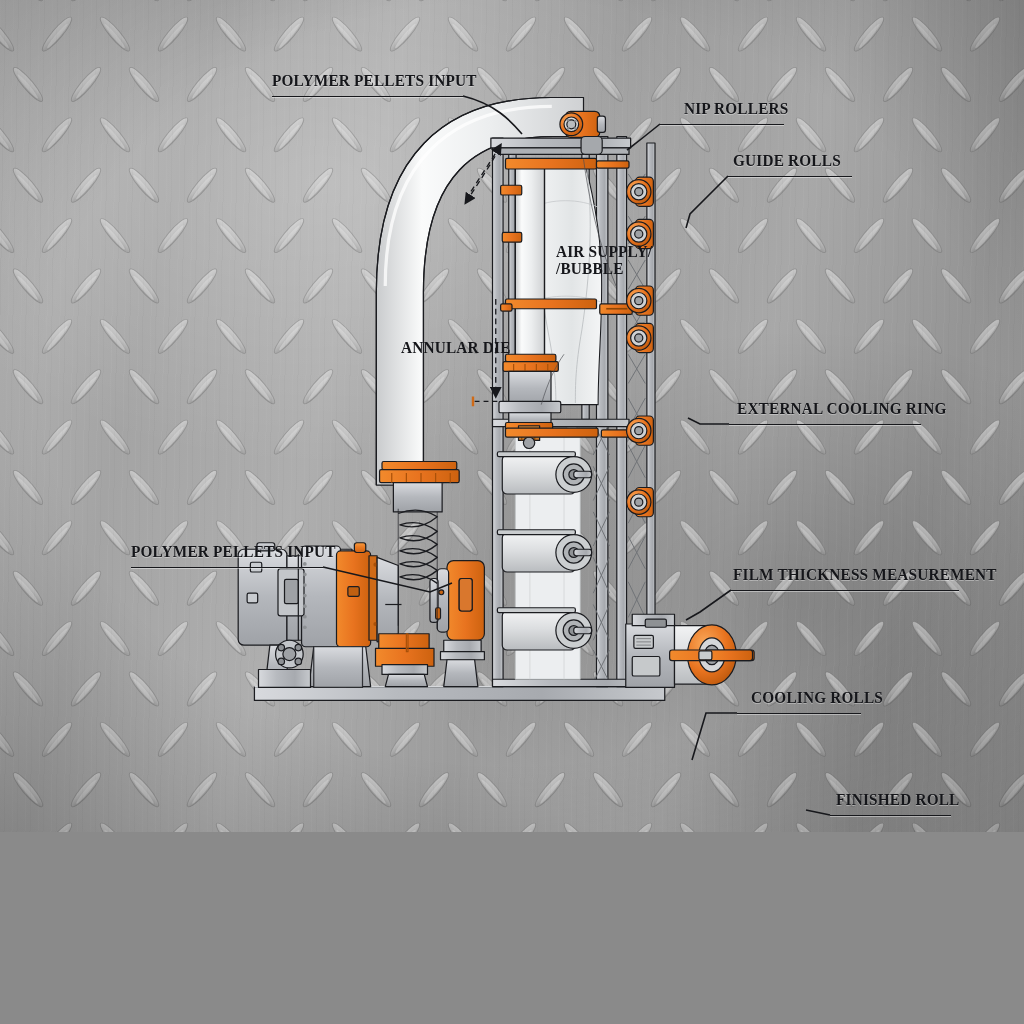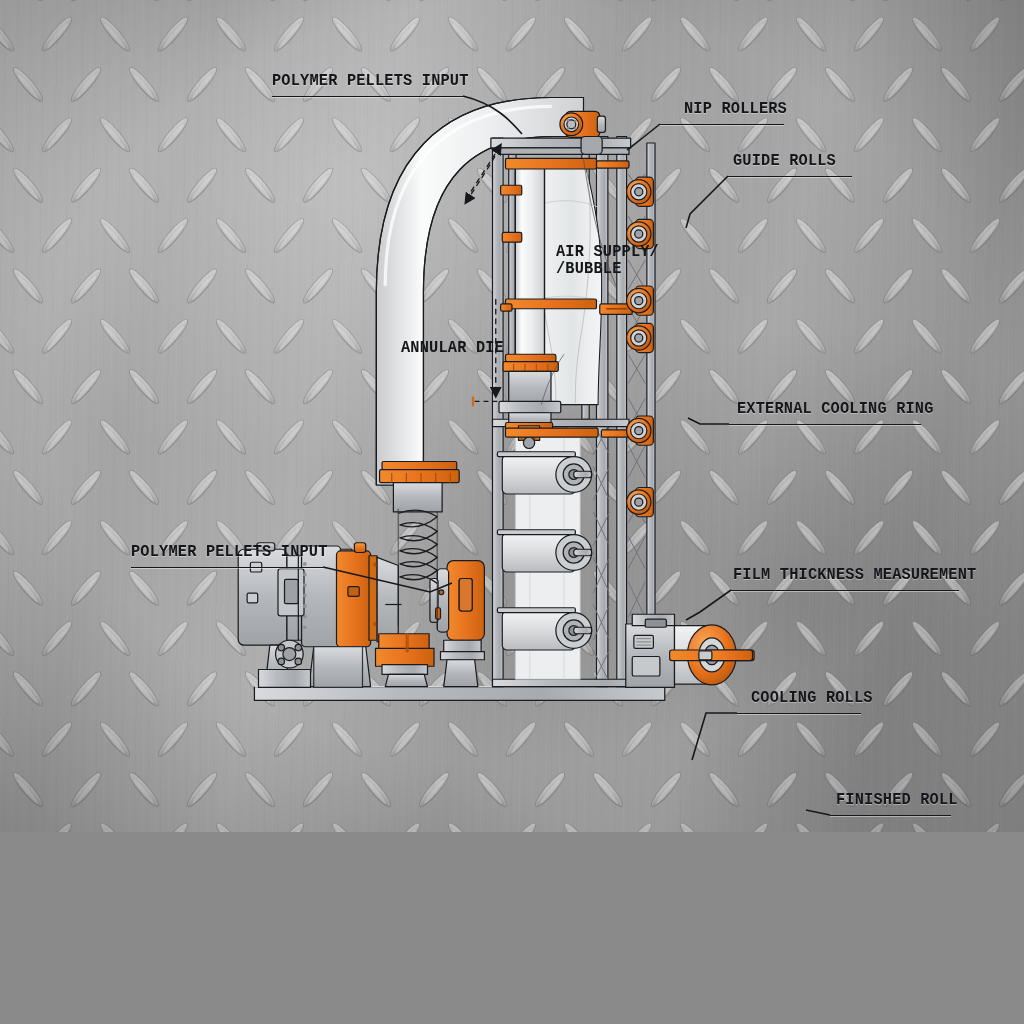--- a/index.html
+++ b/index.html
@@ -1,20 +1,20 @@
 <!DOCTYPE html>
 <html><head>
 <meta charset="utf-8">
 <title>Blown Film Extrusion Line Diagram</title>
 <style>
   html,body{margin:0;padding:0;background:#8a8a8a;}
   *{box-sizing:border-box;}
   #stage{
     position:relative;width:1024px;height:832px;overflow:hidden;
-    font-family:Liberation Mono, monospace;
+    font-family:Liberation Serif, serif;
     background:#ec4899;
   }
   
   .plate{position:absolute;inset:0;}
   .plate .base{
     position:absolute;inset:0;
     background:
       radial-gradient(ellipse 70% 55% at 32% 22%, rgba(255,255,255,.22), rgba(255,255,255,0) 62%),
       radial-gradient(ellipse 60% 50% at 78% 72%, rgba(0,0,0,.16), rgba(0,0,0,0) 65%),
       linear-gradient(103deg,#b6b6b6 0%,#a4a4a4 18%,#aeaeae 34%,#9c9c9c 52%,#a8a8a8 70%,#949494 86%,#9d9d9d 100%);

